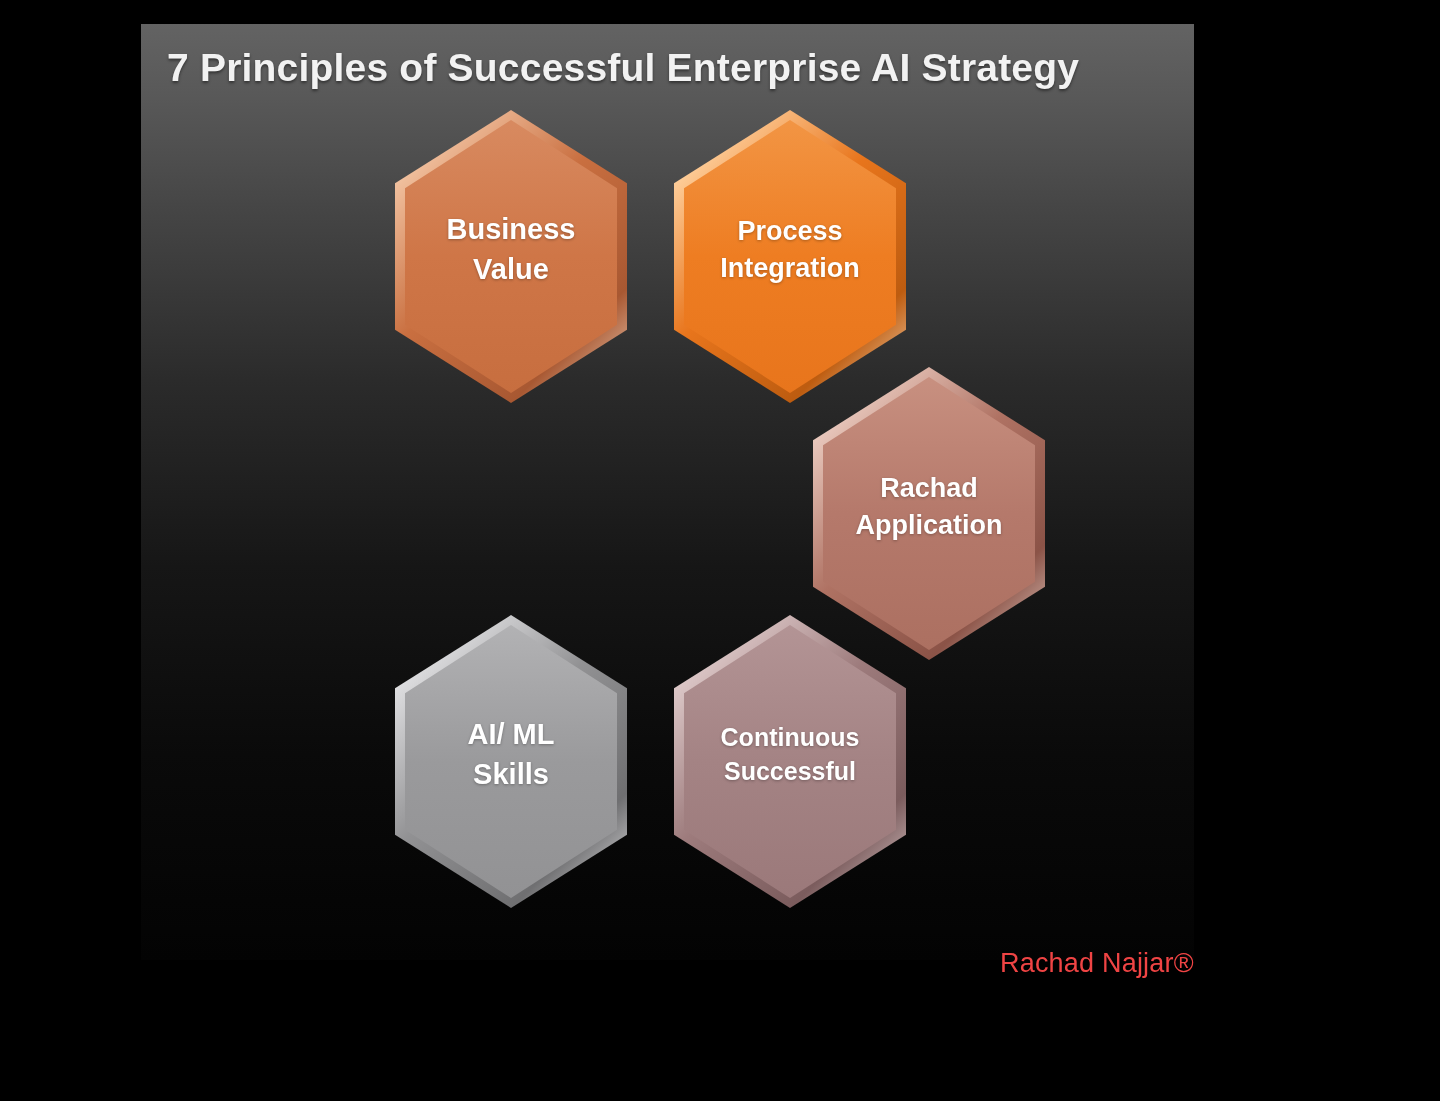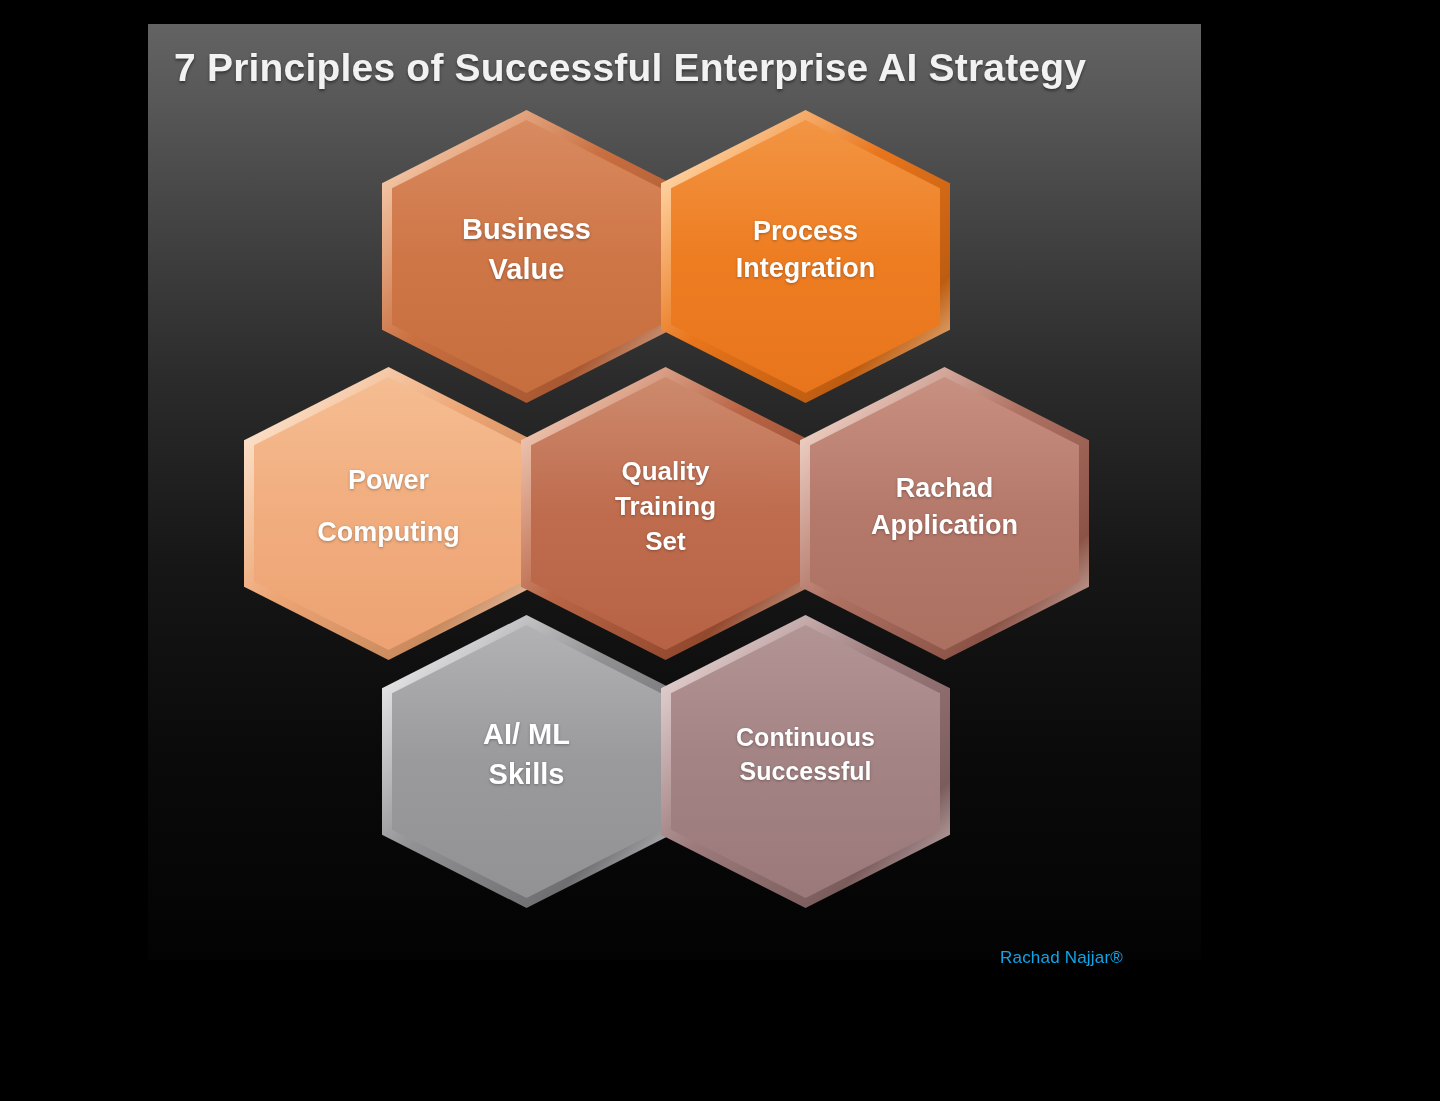--- a/index.html
+++ b/index.html
@@ -9,21 +9,21 @@
   .canvas {
     position: relative;
     width: 1440px;
     height: 1101px;
     background: #000;
     overflow: hidden;
   }
 
   .slide {
     position: absolute;
-    left: 148px;
+    left: 141px;
     top: 24px;
     width: 1053px;
     height: 936px;
     background: linear-gradient(180deg,
       #636363 0%, #585858 8%, #454545 20%,
       #2b2b2b 38%, #161616 58%, #0a0a0a 78%, #030303 100%);
   }
 
   .slide-title {
     position: absolute;
@@ -34,24 +34,25 @@
     font-size: 39px;
     font-weight: bold;
     letter-spacing: 0.2px;
     white-space: nowrap;
     text-shadow: 0 2px 3px rgba(0,0,0,.45);
   }
 
   
   .hex {
     position: absolute;
-    width: 289px;
+    width: 232px;
     height: 293px;
     clip-path: polygon(50% 0, 100% 25%, 100% 75%, 50% 100%, 0 75%, 0 25%);
     filter: drop-shadow(0 6px 8px rgba(0,0,0,.55));
+    margin-left: 20px;
   }
   .hex-inner {
     position: absolute;
     left: 10px; top: 10px; right: 10px; bottom: 10px;
     clip-path: polygon(50% 0, 100% 25%, 100% 75%, 50% 100%, 0 75%, 0 25%);
     display: flex;
     align-items: center;
     justify-content: center;
   }
   .hex-label {
@@ -104,22 +105,22 @@
   .hex--ethical-application .hex-label { font-size: 27px; }
   .hex--quality-training-set .hex-label { font-size: 26px; }
   .hex--continuous-supervision .hex-label { font-size: 25px; }
 
   .attribution {
     position: absolute;
     left: 1000px;
     top: 948px;
     width: 200px;
     text-align: left;
-    color: #0ea5e9;
-    font-size: 17px;
+    color: #ef4444;
+    font-size: 27px;
     letter-spacing: 0.2px;
   }
 </style>
 </head>
 <body>
 
 <div class="canvas">
   <div class="slide">
 
     <h1 class="slide-title">7 Principles of Successful Enterprise AI Strategy</h1>
@@ -131,34 +132,21 @@
       </div>
     </div>
 
     <div class="hex hex--process-integration">
       <div class="hex-inner">
         <span class="hex-label">Process
 Integration</span>
       </div>
     </div>
 
-    <div class="hex hex--power-computing">
-      <div class="hex-inner">
-        <span class="hex-label">Power
-Computing</span>
-      </div>
-    </div>
 
-    <div class="hex hex--quality-training-set">
-      <div class="hex-inner">
-        <span class="hex-label">Quality
-Training
-Set</span>
-      </div>
-    </div>
 
     <div class="hex hex--ethical-application">
       <div class="hex-inner">
         <span class="hex-label">Rachad
 Application</span>
       </div>
     </div>
 
     <div class="hex hex--ai-ml-skills">
       <div class="hex-inner">

